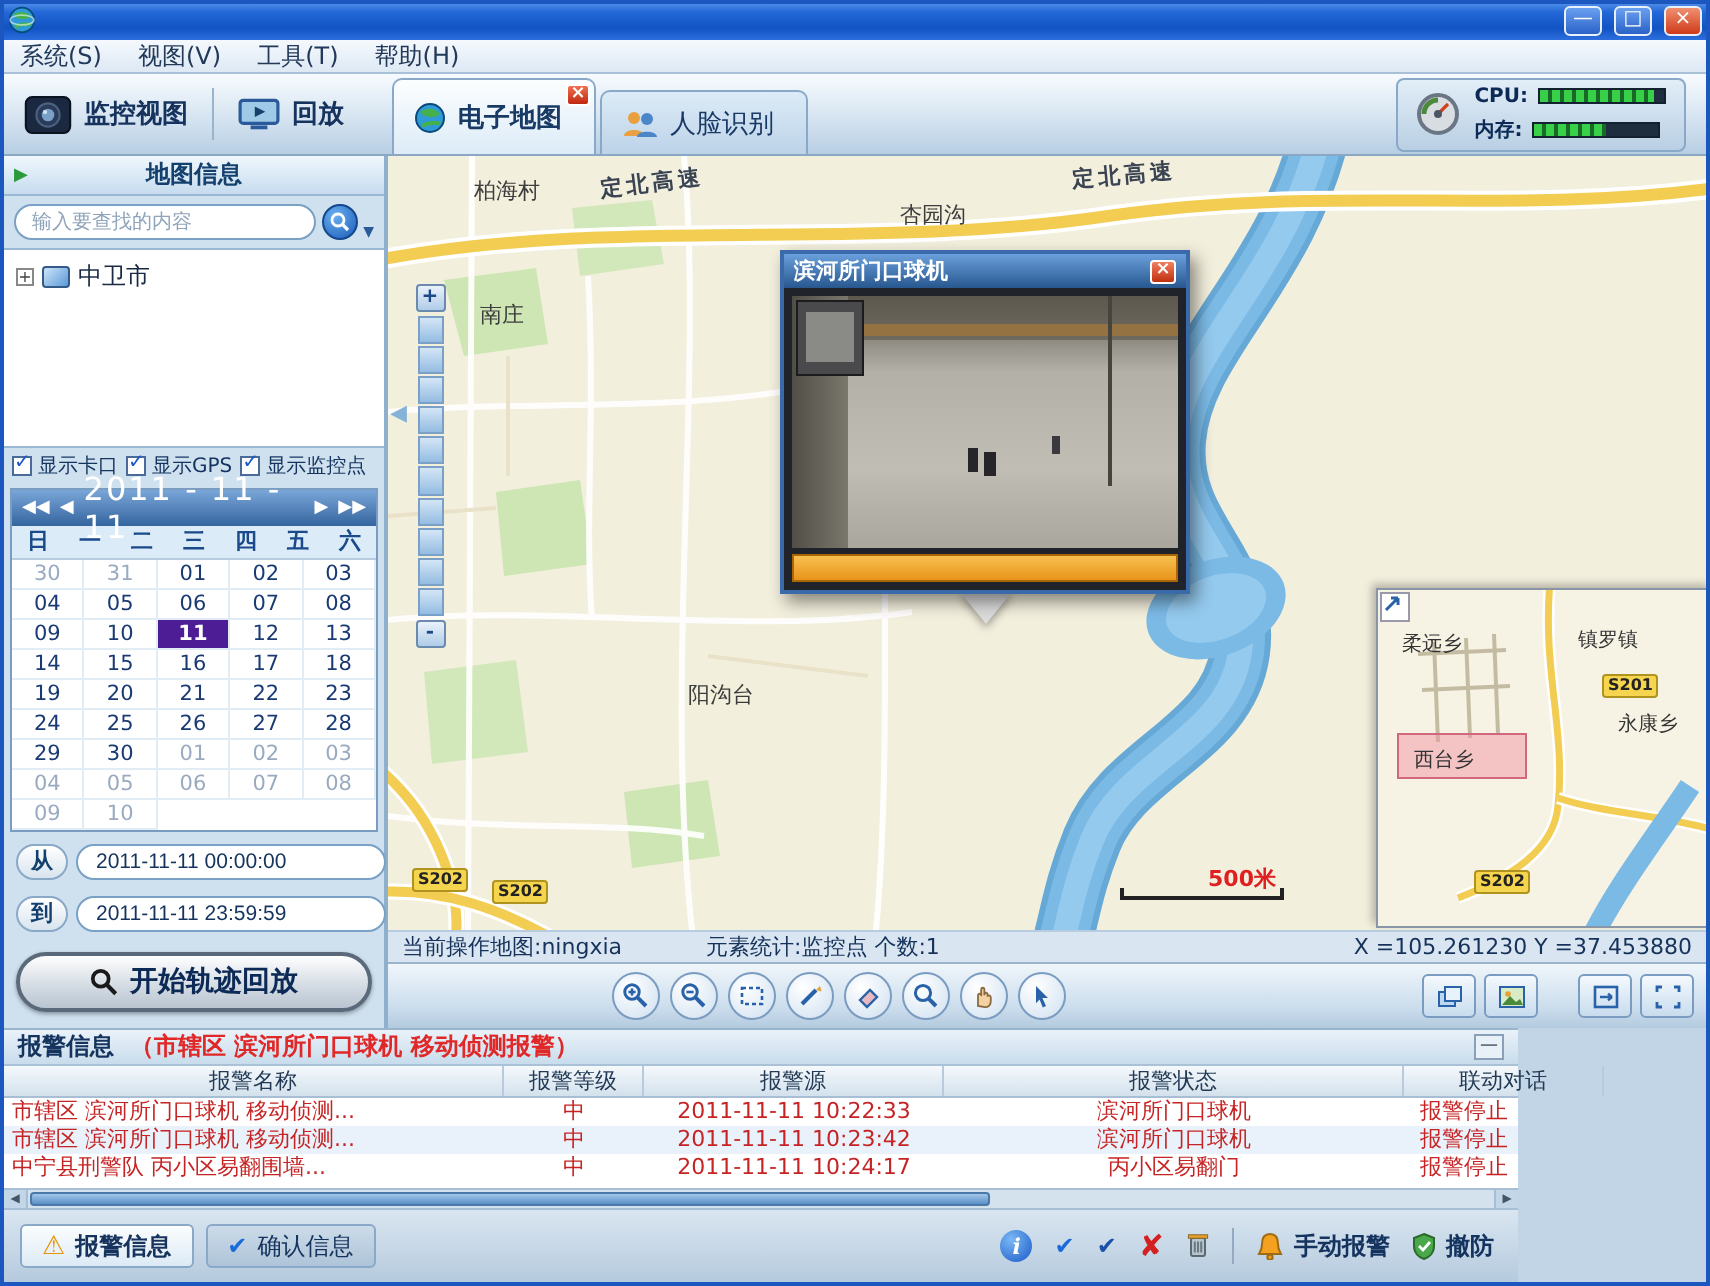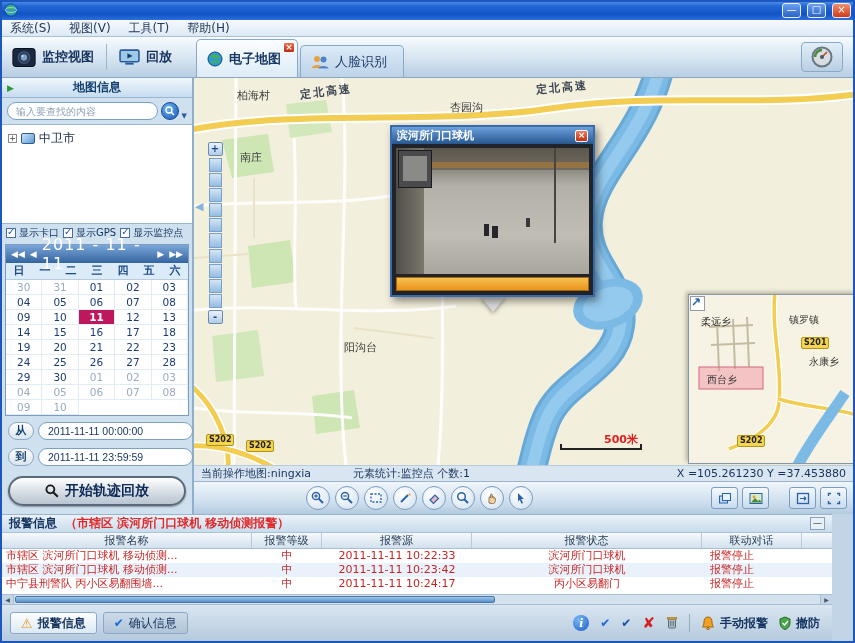--- a/index.html
+++ b/index.html
@@ -58,21 +58,21 @@
 .chk{width:10px;height:10px;border:1px solid #4a6a9a;background:#fff;position:relative;margin:0 1px 0 2px;flex:0 0 10px;}
 .chk::after{content:"✓";position:absolute;left:0;top:-3px;font-size:10px;color:#1a5ac8;font-weight:bold;}
 .cal{flex:0 0 126px;margin:2px 3px 0;border:1px solid #7a9cc0;background:#fff;}
 .cal-nav{height:18px;background:linear-gradient(180deg,#7aa6d8,#35659f);color:#fff;display:flex;align-items:center;font-size:9px;padding:0 5px;gap:5px;}
 .cal-nav .cal-title{flex:1;text-align:left;font-size:16px;font-weight:normal;letter-spacing:1px;}
 .cal-days{display:grid;grid-template-columns:repeat(7,1fr);background:#dcebf8;border-bottom:1px solid #b8cce0;}
 .cal-dh{text-align:center;font-size:11px;font-weight:bold;color:#1a4a8a;height:16px;line-height:16px;}
 .cal-grid{display:grid;grid-template-columns:repeat(5,1fr);}
 .cal-cell{height:15px;line-height:15px;text-align:center;font-size:10.5px;color:#1a3a74;border-right:1px solid #e2ecf5;border-bottom:1px solid #e2ecf5;}
 .cal-cell.m{color:#9aabc0;}
-.cal-cell.s{background:#be185d;color:#fff;font-weight:bold;}
+.cal-cell.s{background:#4c1d95;color:#fff;font-weight:bold;}
 .dt-row{flex:0 0 22px;display:flex;align-items:center;gap:4px;margin:4px 6px 0;}
 .dt-label{width:26px;height:18px;background:linear-gradient(180deg,#ffffff,#d8e4ee);border:1px solid #8aa8c8;border-radius:9px;
   text-align:center;font-size:11px;font-weight:bold;color:#14406e;line-height:16px;flex:0 0 26px;}
 .dt-input{flex:1;height:18px;border:1px solid #7aa0c4;border-radius:9px;background:#fff;font-size:10.5px;color:#14335e;padding:0 9px;outline:none;}
 .start-btn{flex:0 0 30px;margin:8px 6px;border:2px solid #5a6a7a;border-radius:15px;
   background:linear-gradient(180deg,#fefefe,#d2dae2 60%,#b9c5d1);display:flex;align-items:center;justify-content:center;gap:6px;
   font-size:14px;font-weight:bold;color:#0c2a55;box-shadow:0 1px 2px rgba(0,0,0,.35);}
 
 
 .map-region{position:absolute;left:194px;top:78px;width:659px;height:387px;overflow:hidden;background:#f3efdd;}
@@ -122,21 +122,21 @@
 .map-tools{position:absolute;left:194px;top:481px;width:659px;height:33px;display:flex;align-items:center;gap:5px;padding-left:112px;
   background:linear-gradient(180deg,#f0f6fb,#cadcec 70%,#b3cade);border-top:1px solid #9ab4cc;}
 .round-btn{width:24px;height:24px;border-radius:50%;border:1px solid #7a9cc0;background:radial-gradient(circle at 35% 30%,#ffffff,#cfe0f0);
   display:flex;align-items:center;justify-content:center;flex:0 0 24px;}
 .sq-btn{width:27px;height:22px;border-radius:3px;border:1px solid #7a9cc0;background:linear-gradient(180deg,#f4f9fd,#c8dcee);
   display:flex;align-items:center;justify-content:center;}
 .right-group{margin-left:auto;display:flex;align-items:center;gap:4px;margin-right:6px;}
 .rg-gap{width:12px;}
 
 
-.alarm{position:absolute;left:2px;top:514px;width:830px;height:127px;background:#0f172a;display:flex;flex-direction:column;}
+.alarm{position:absolute;left:2px;top:514px;width:757px;height:127px;background:#0f172a;display:flex;flex-direction:column;}
 .alarm-header{flex:0 0 19px;background:linear-gradient(180deg,#eaf2f9,#c8dcec);border-top:1px solid #9ab4cc;border-bottom:1px solid #aac2d8;
   display:flex;align-items:center;padding:0 7px;gap:8px;}
 .alarm-title{font-size:12px;font-weight:bold;color:#14335e;}
 .alarm-sub{font-size:12px;color:#e02828;font-weight:bold;}
 .alarm-collapse{margin-left:auto;width:15px;height:13px;border:1px solid #8aa0b8;background:#e8f0f8;font-size:9px;line-height:10px;text-align:center;color:#345;}
 .agrid{display:grid;grid-template-columns:250px 70px 150px 230px 100px 51px;}
 .atable-head{flex:0 0 16px;height:16px;background:linear-gradient(180deg,#f5f9fc,#d3e1ed);border-bottom:1px solid #a8bed4;}
 .ah-cell{font-size:11px;color:#223a55;text-align:center;line-height:15px;border-right:1px solid #b8cadc;overflow:hidden;white-space:nowrap;}
 .atable-body{flex:0 0 45px;background:#fff;overflow:hidden;}
 .arow{height:14px;}
@@ -226,20 +226,34 @@
         <span>人脸识别</span>
       </div>
     </div>
     <div class="perf">
       <svg width="22" height="22" viewBox="0 0 22 22">
           <circle cx="11" cy="11" r="9.5" fill="#d8dde2" stroke="#6a7684" stroke-width="2"></circle>
           <path d="M4,11 A7,7 0 0 1 11,4" stroke="#4a8a3a" stroke-width="2.5" fill="none"></path>
           <line x1="11" y1="11" x2="16" y2="6" stroke="#d04020" stroke-width="1.6"></line>
           <circle cx="11" cy="11" r="2" fill="#4a5664"></circle>
         </svg>
+      <div class="perf-rows">
+        <div class="perf-row">
+            <span>CPU:</span>
+            <div class="led">
+              <div class="fill" style="width:92%"></div>
+            </div>
+          </div>
+        <div class="perf-row">
+            <span>内存:</span>
+            <div class="led">
+              <div class="fill" style="width:58%"></div>
+            </div>
+          </div>
+      </div>
     </div>
   </div>
 
   <div class="sidebar">
     <div class="sb-header">
       <span class="tri">▶</span>
       <span>地图信息</span>
     </div>
     <div class="search-row">
       <input class="search-input" placeholder="输入要查找的内容" style="">

